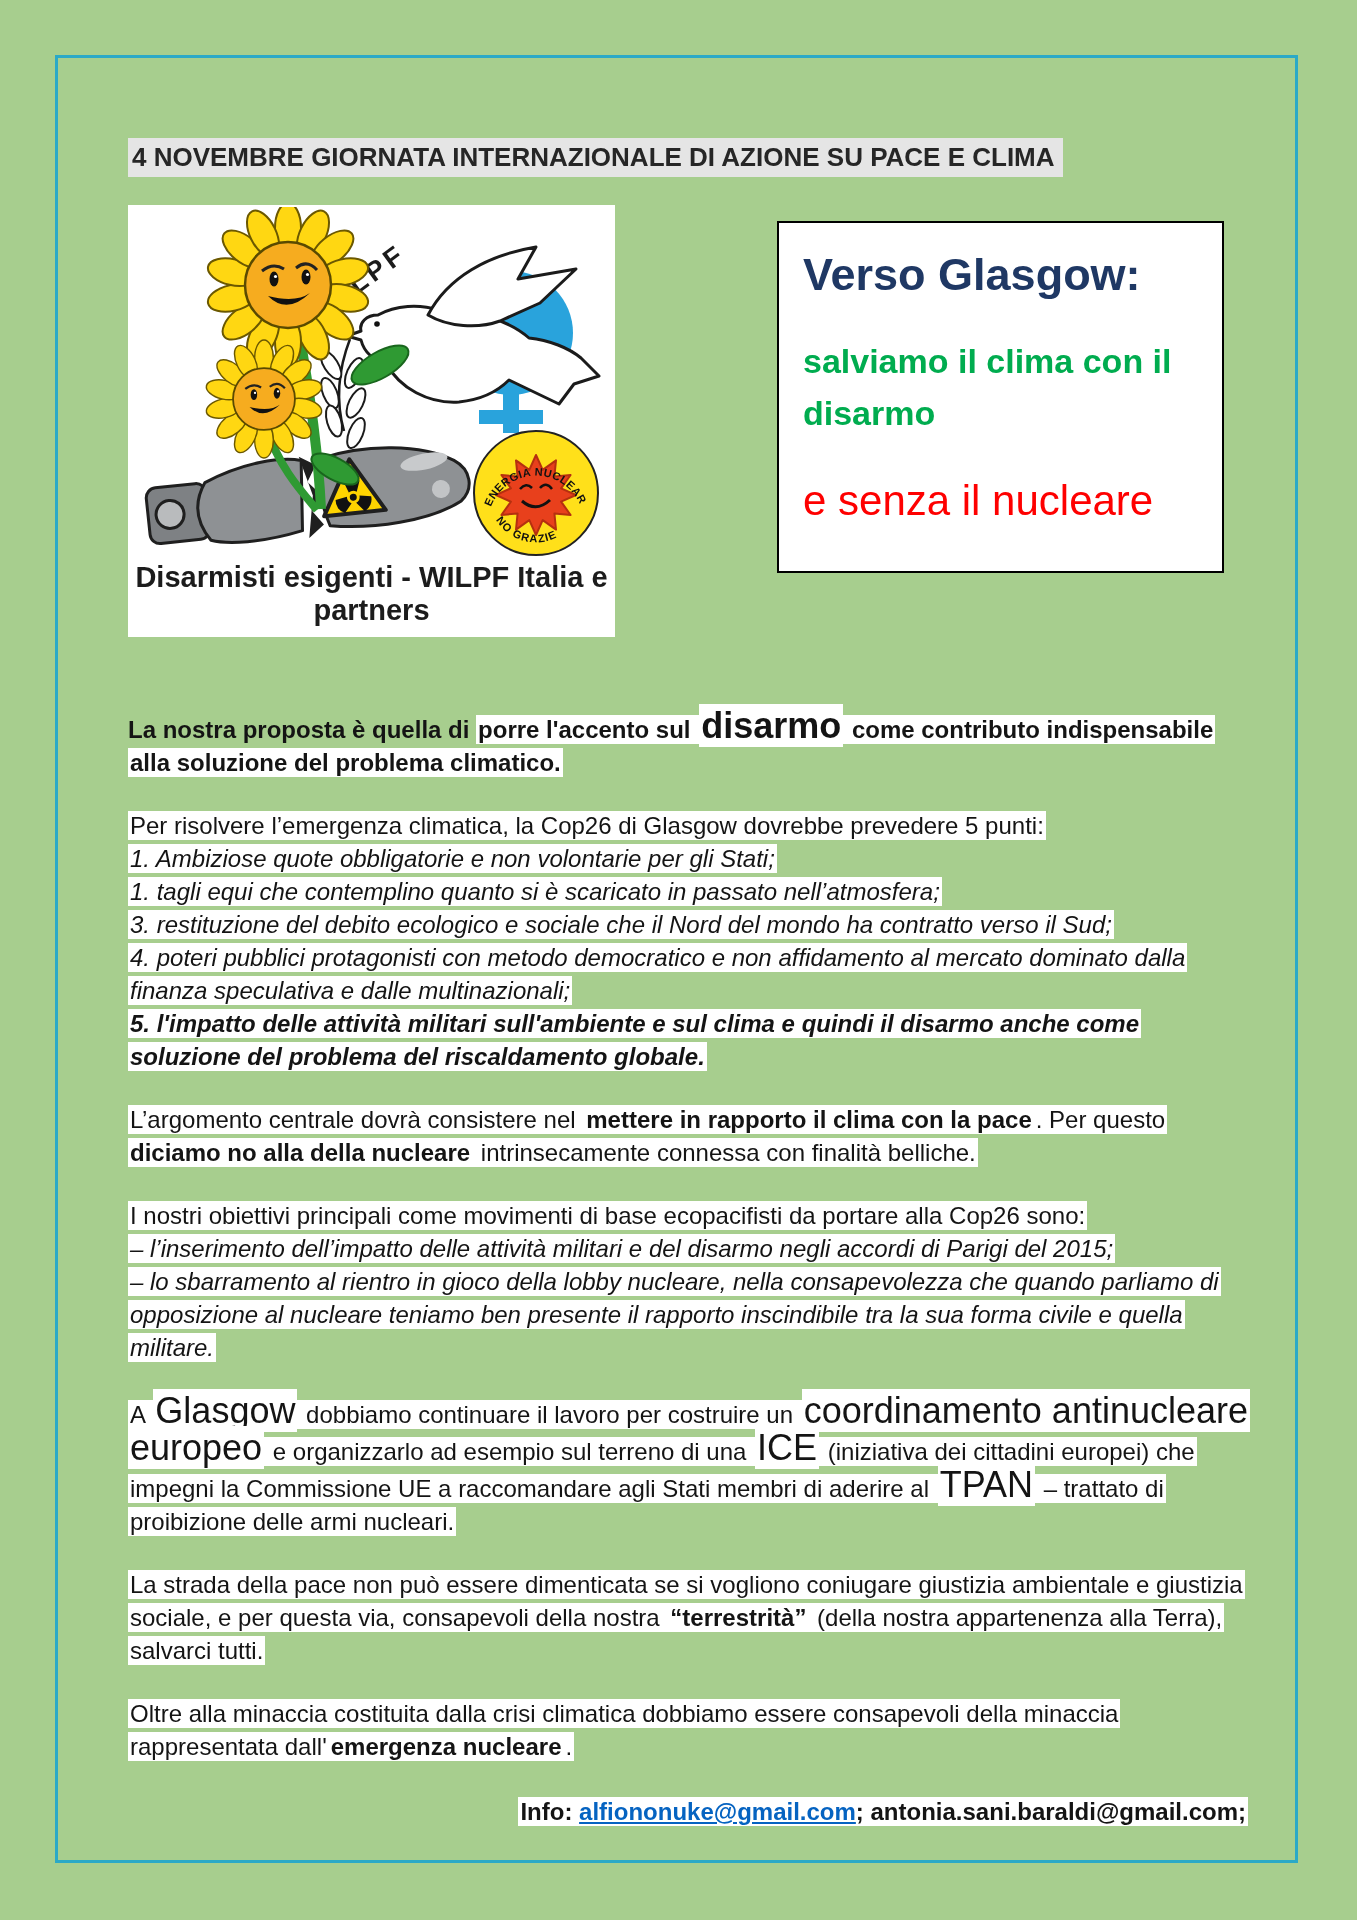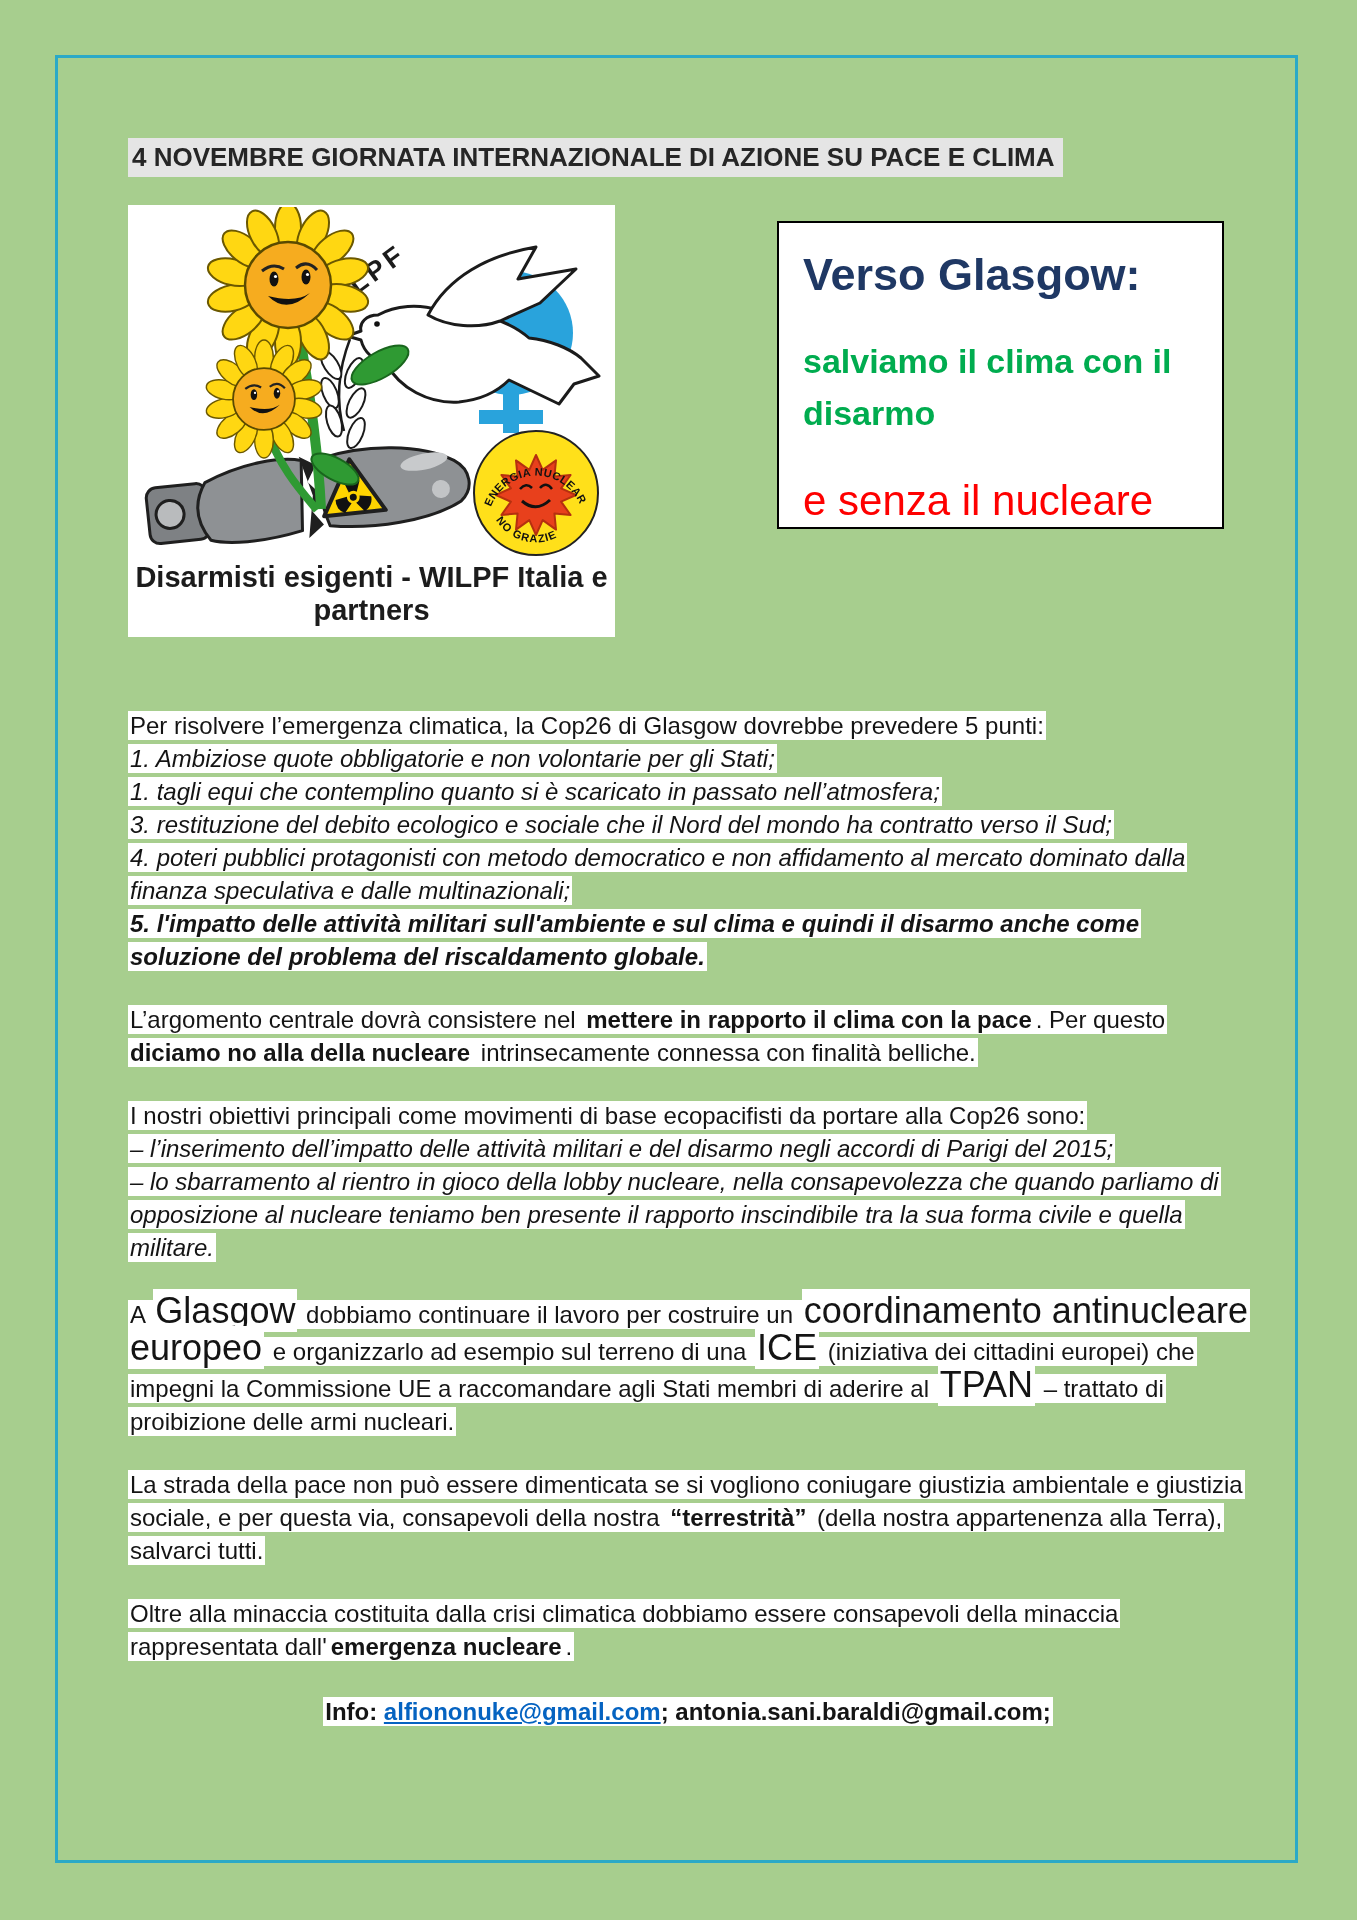--- a/index.html
+++ b/index.html
@@ -29,21 +29,21 @@
   }
   .media-row { display:flex; align-items:flex-start; margin-top:28px; }
   .logo-box { width:487px; background:#ffffff; padding-top:2px; }
   .logo-box svg { display:block; }
   .logo-caption {
     text-align:center; font-weight:bold; font-size:29px;
     color:#1c1c1c; padding:2px 0 10px 0;
   }
   .banner-box {
     margin-left:162px; margin-top:16px;
-    width:447px; height:308px;
+    width:447px; height:352px;
     background:#ffffff;
     border:2px solid #000000;
     padding:26px 24px;
   }
   .banner-heading   { font-size:45px; font-weight:bold; line-height:1.15; }
   .banner-subheading{ font-size:34px; font-weight:bold; line-height:1.55; margin-top:34px; }
   .banner-tagline   { font-size:42px; font-weight:normal; line-height:1.2; margin-top:36px; }
   .body-copy {
     margin-top:72px;
     font-size:24px;
@@ -55,21 +55,21 @@
   .hl {
     background:#ffffff;
     padding:1px 2px;
     -webkit-box-decoration-break:clone;
     box-decoration-break:clone;
   }
   .b  { font-weight:bold; }
   .i  { font-style:italic; }
   .bi { font-weight:bold; font-style:italic; }
   .big{ font-size:36px; }
-  .footer { text-align:center; margin-top:32px; }
+  .footer { text-align:right; margin-top:32px; }
   .link { color:#0563C1; text-decoration:underline; cursor:pointer; }
 </style>
 </head>
 <body>
 
 <div class="frame">
   <div class="content">
 
     <div class="doc-title">4 NOVEMBRE GIORNATA INTERNAZIONALE DI AZIONE SU PACE E CLIMA</div>
 
@@ -219,20 +219,21 @@
       <div class="banner-box">
         <div class="banner-heading" style="color:#1F3864">Verso Glasgow:</div>
         <div class="banner-subheading" style="color:#00AC4F">salviamo il clima con il disarmo</div>
         <div class="banner-tagline" style="color:#FE0000">e senza il nucleare</div>
       </div>
     </div>
 
     
     <div class="body-copy">
 
+      <div class="para"><span class="b">La nostra proposta è quella di </span><span class="hl b">porre l'accento sul </span><span class="hl b big">disarmo</span><span class="hl b"> come contributo indispensabile alla soluzione del problema climatico.</span></div>
 
       <div class="para">
         <div><span class="hl">Per risolvere l’emergenza climatica, la Cop26 di Glasgow dovrebbe prevedere 5 punti:</span></div>
         <div><span class="hl i">1. Ambiziose quote obbligatorie e non volontarie per gli Stati;</span></div>
         <div><span class="hl i">1. tagli equi che contemplino quanto si è scaricato in passato nell’atmosfera;</span></div>
         <div><span class="hl i">3. restituzione del debito ecologico e sociale che il Nord del mondo ha contratto verso il Sud;</span></div>
         <div><span class="hl i">4. poteri pubblici protagonisti con metodo democratico e non affidamento al mercato dominato dalla finanza speculativa e dalle multinazionali;</span></div>
         <div><span class="hl bi">5. l'impatto delle attività militari sull'ambiente e sul clima e quindi il disarmo anche come soluzione del problema del riscaldamento globale.</span></div>
       </div>
 

